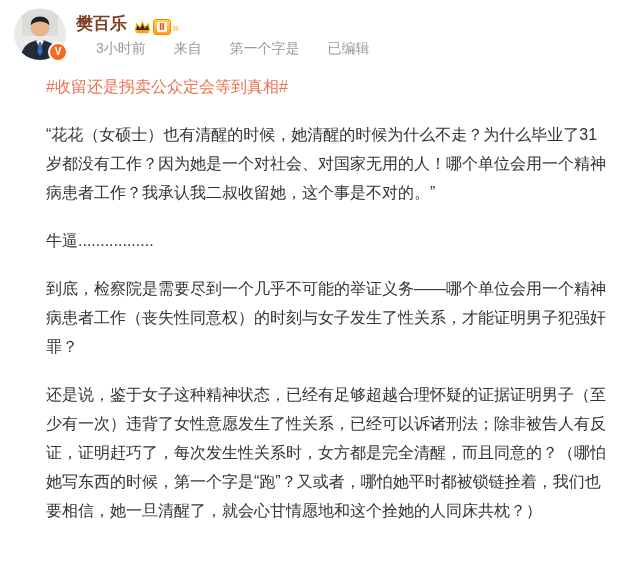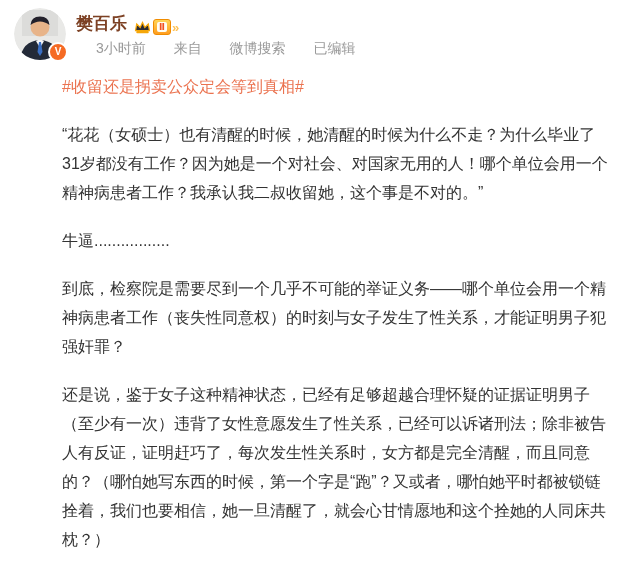--- a/index.html
+++ b/index.html
@@ -93,21 +93,21 @@
   }
   .meta-row span { margin-right: 4px; margin-left: 20px; }
   .meta-link { cursor: pointer; }
   
   .content {
     padding: 12px 23px 0 46px;
     font-size: 16px;
     line-height: 29px;
     color: #333333;
   }
-  .content p { margin: 0 0 19px 16px; }
+  .content p { margin: 0 0 19px 0; }
   .hashtag {
     color: #eb7350;
     cursor: pointer;
   }
 </style>
 </head>
 <body>
 
 <div class="post">
 
@@ -135,21 +135,21 @@
           </svg>
         </span>
         <span class="vip-pill">
           <span class="lvl">Ⅱ</span>
         </span>
         <span class="vip-chevron">»</span>
       </div>
       <div class="meta-row">
         <span>3小时前</span>
         <span>来自</span>
-        <span class="meta-link">微博搜索</span>
+        <span class="meta-link">第一个字是</span>
         <span class="meta-link">已编辑</span>
       </div>
     </div>
   </div>
 
   <div class="content">
     <p class="hashtag">#收留还是拐卖公众定会等到真相#</p>
 
     <p>“花花（女硕士）也有清醒的时候，她清醒的时候为什么不走？为什么毕业了31岁都没有工作？因为她是一个对社会、对国家无用的人！哪个单位会用一个精神病患者工作？我承认我二叔收留她，这个事是不对的。”</p>
     <p>牛逼.................</p>

